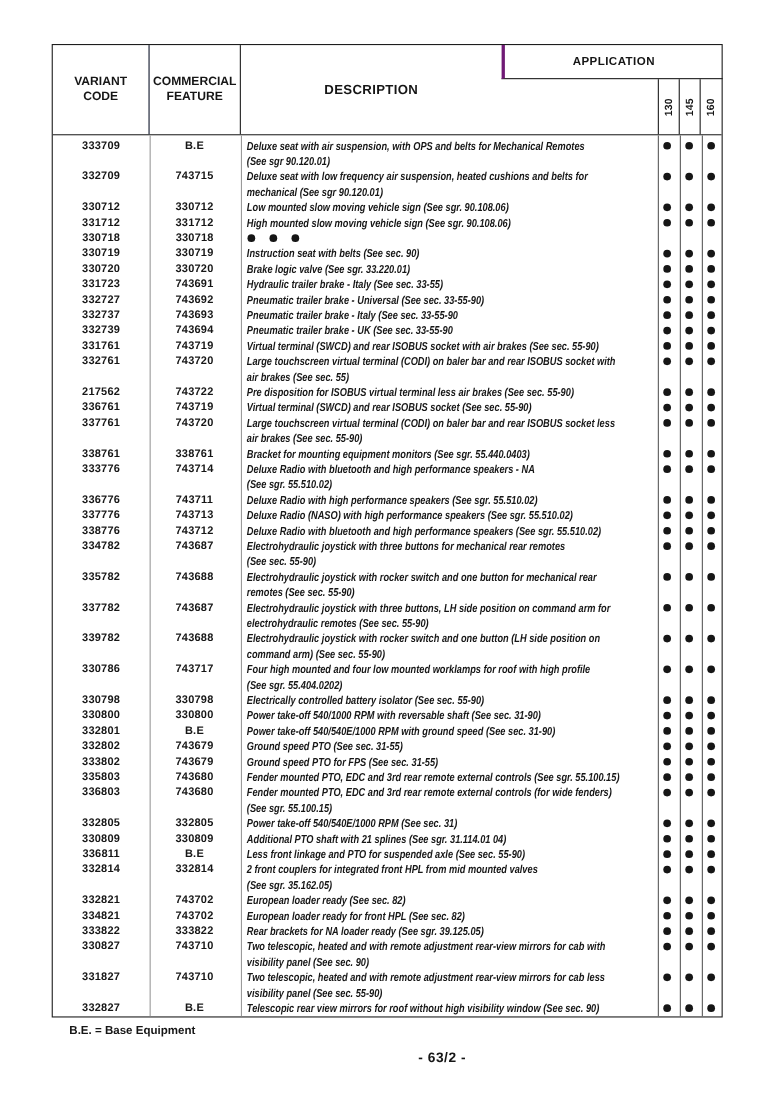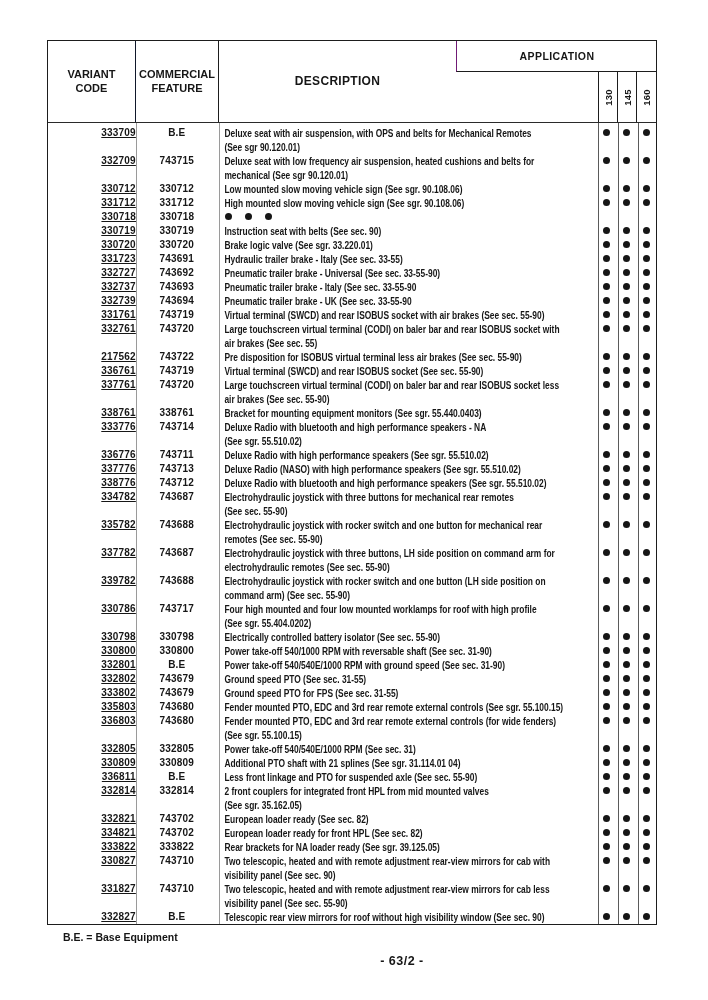--- a/index.html
+++ b/index.html
@@ -14,37 +14,37 @@
   }
   
   .thead{position:absolute;left:0;top:0;width:100%;height:82px;border-bottom:1px solid #2a2a2a;box-sizing:border-box;}
   .th{position:absolute;top:0;height:81px;display:flex;align-items:center;justify-content:center;
       text-align:center;white-space:pre-line;font-size:11px;line-height:13.5px;box-sizing:border-box;}
   .th-variant{left:0;width:88px;border-right:1px solid #0f172a;}
   .th-feature{left:88px;width:83px;border-right:1px solid #1d1d1d;}
   .th-desc{left:171px;width:237px;font-size:12px;letter-spacing:.3px;}
   .app-box{
     position:absolute;left:408px;top:0;width:201px;height:31px;
-    border-left:1px solid #701a75;border-bottom:1px solid #1d1d1d;box-sizing:border-box;
+    border-left:3px solid #701a75;border-bottom:1px solid #1d1d1d;box-sizing:border-box;
     display:flex;align-items:center;justify-content:center;font-size:10.5px;letter-spacing:.4px;
   }
   .model-cols{position:absolute;left:550px;top:31px;width:59px;height:50px;display:flex;}
   .model-col{width:19px;border-left:1px solid #1d1d1d;display:flex;align-items:center;justify-content:center;box-sizing:border-box;}
   .model-col span{transform:rotate(-90deg);font-size:9.5px;letter-spacing:.2px;}
   
   .tbody{position:absolute;left:0;top:82px;width:608px;height:801px;padding-top:3px;box-sizing:border-box;overflow:hidden;}
   .vline{position:absolute;top:0;bottom:0;width:0;}
   .vline.light{border-left:1px solid #9a9a9a;}
   .vline.mid{border-left:1px solid #5a5a5a;}
   .v1{left:88px;}.v2{left:171px;}.v3{left:550px;}.v4{left:570px;}.v5{left:590px;}
   .row{display:flex;align-items:flex-start;}
   .cell{font-size:10px;line-height:14px;}
-  .cell-variant{width:88px;text-align:right;letter-spacing:.2px;text-decoration:underline;}
+  .cell-variant{width:88px;text-align:center;letter-spacing:.2px;}
   .cell-feature{width:82px;text-align:center;letter-spacing:.2px;}
-  .cell-desc{width:379px;overflow:hidden;}
+  .cell-desc{width:379px;overflow:hidden;font-style:italic;}
   .cell-desc .inner{display:block;width:474px;transform:scaleX(0.8);transform-origin:0 0;
     white-space:pre-line;padding-left:8px;font-size:10.5px;line-height:14px;box-sizing:border-box;}
   .cell-app{width:20px;display:flex;justify-content:center;}
   .dot{width:7px;height:7px;border-radius:50%;background:#161616;margin-top:3px;}
   
   .footnote{position:absolute;left:63px;top:931px;font-size:10.5px;}
   .page-number{position:absolute;left:0;top:954px;width:708px;text-align:center;font-size:12.5px;letter-spacing:.5px;margin-left:48px;}
 </style>
 </head>
 <body>

